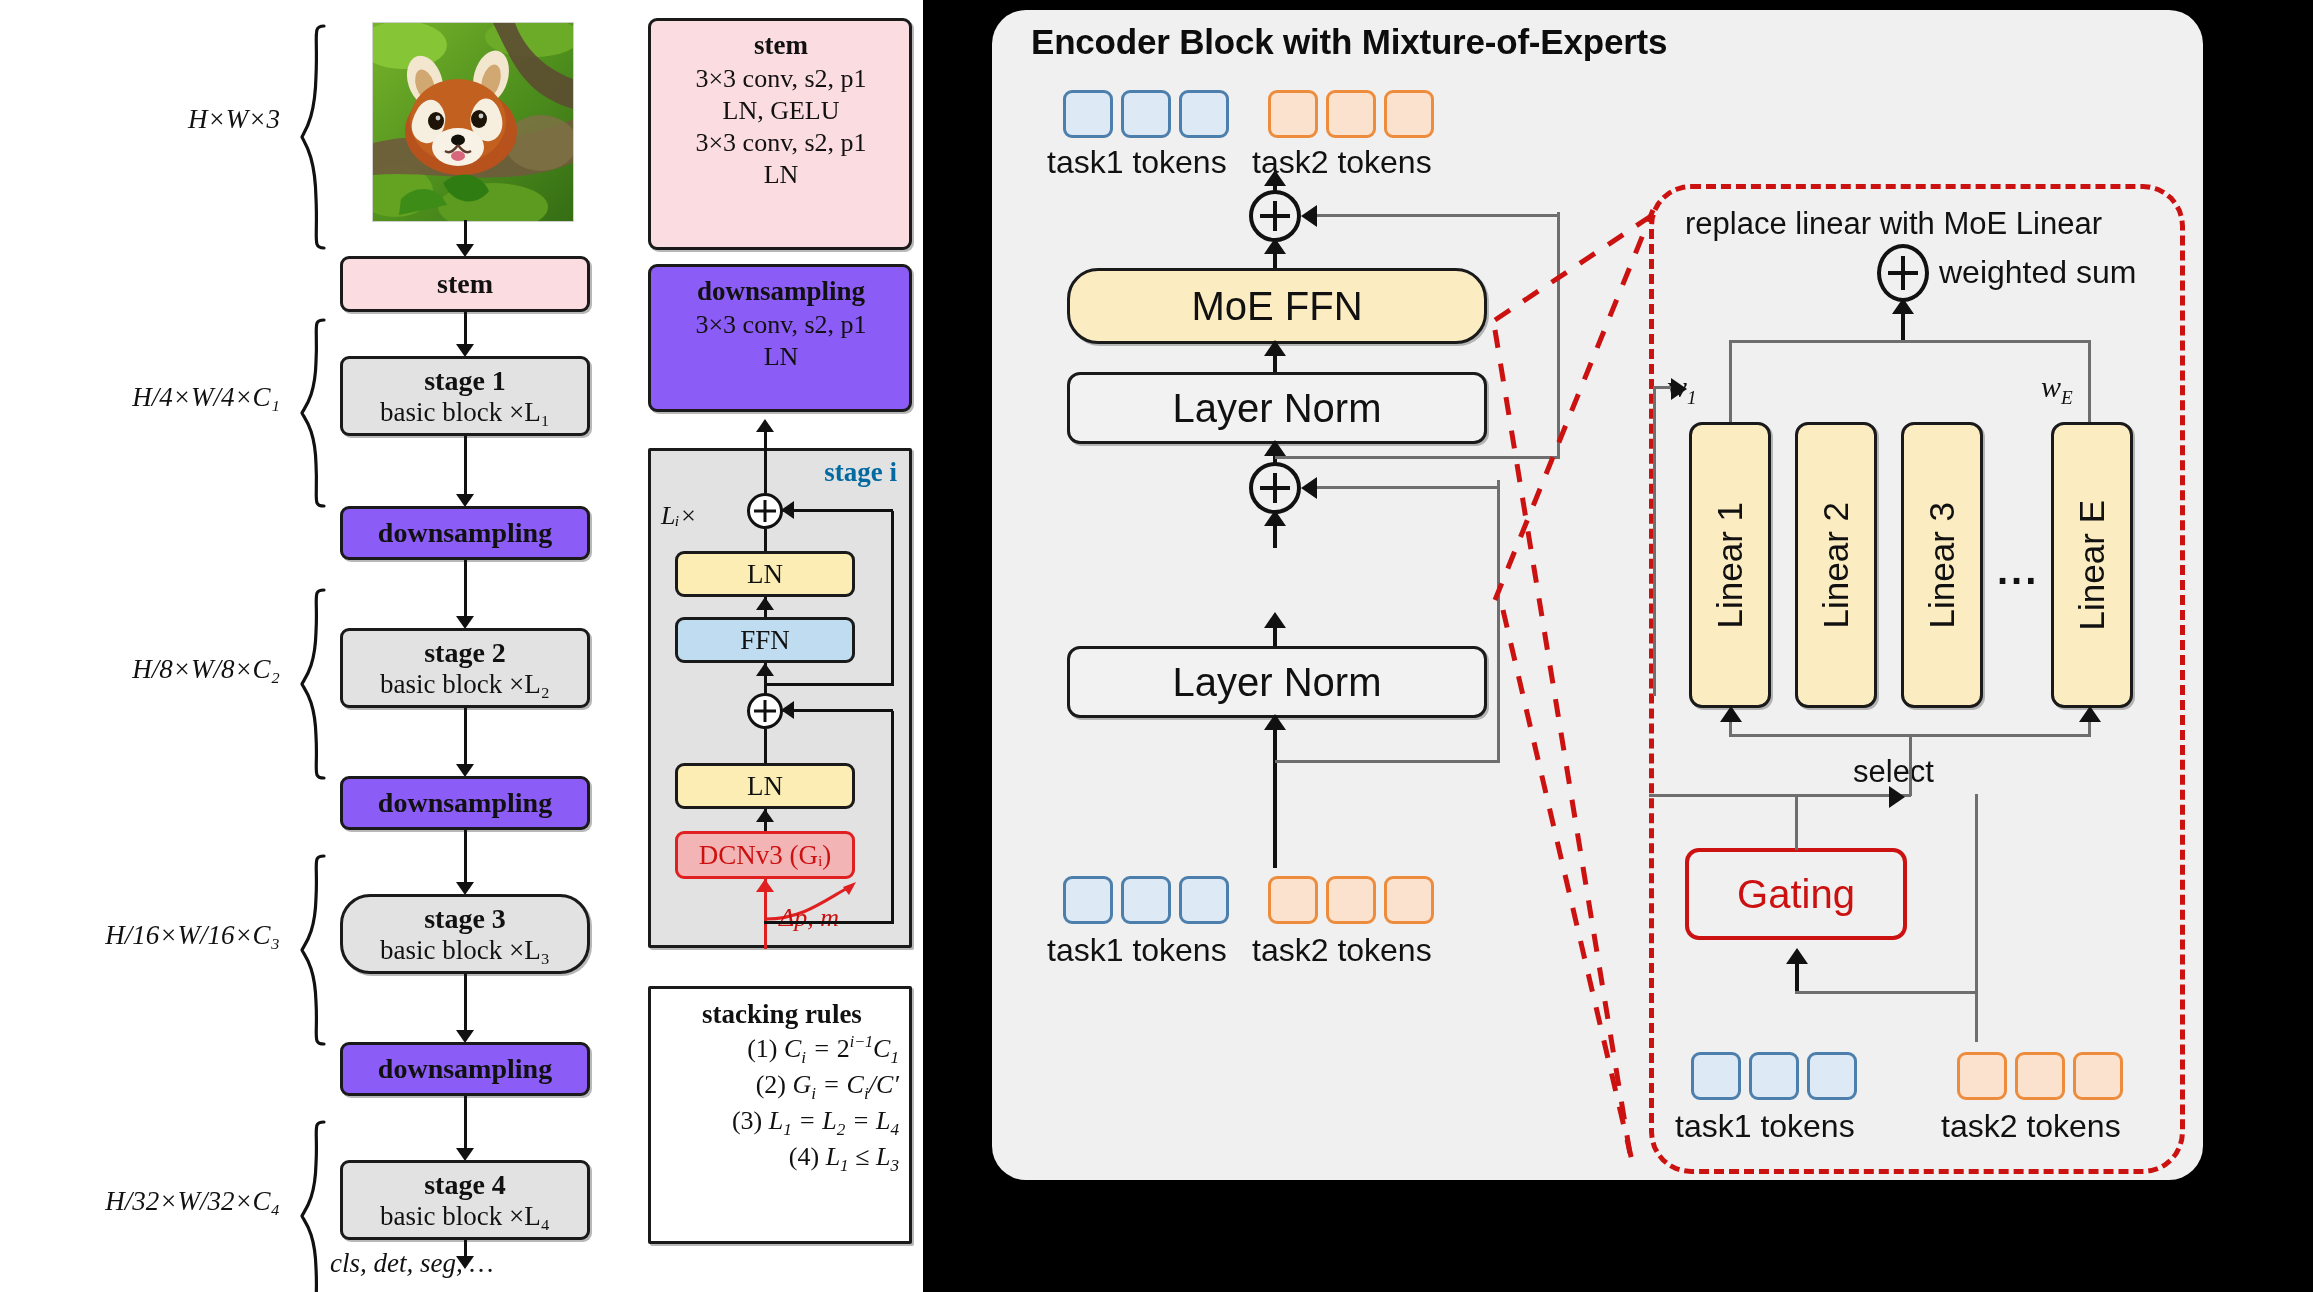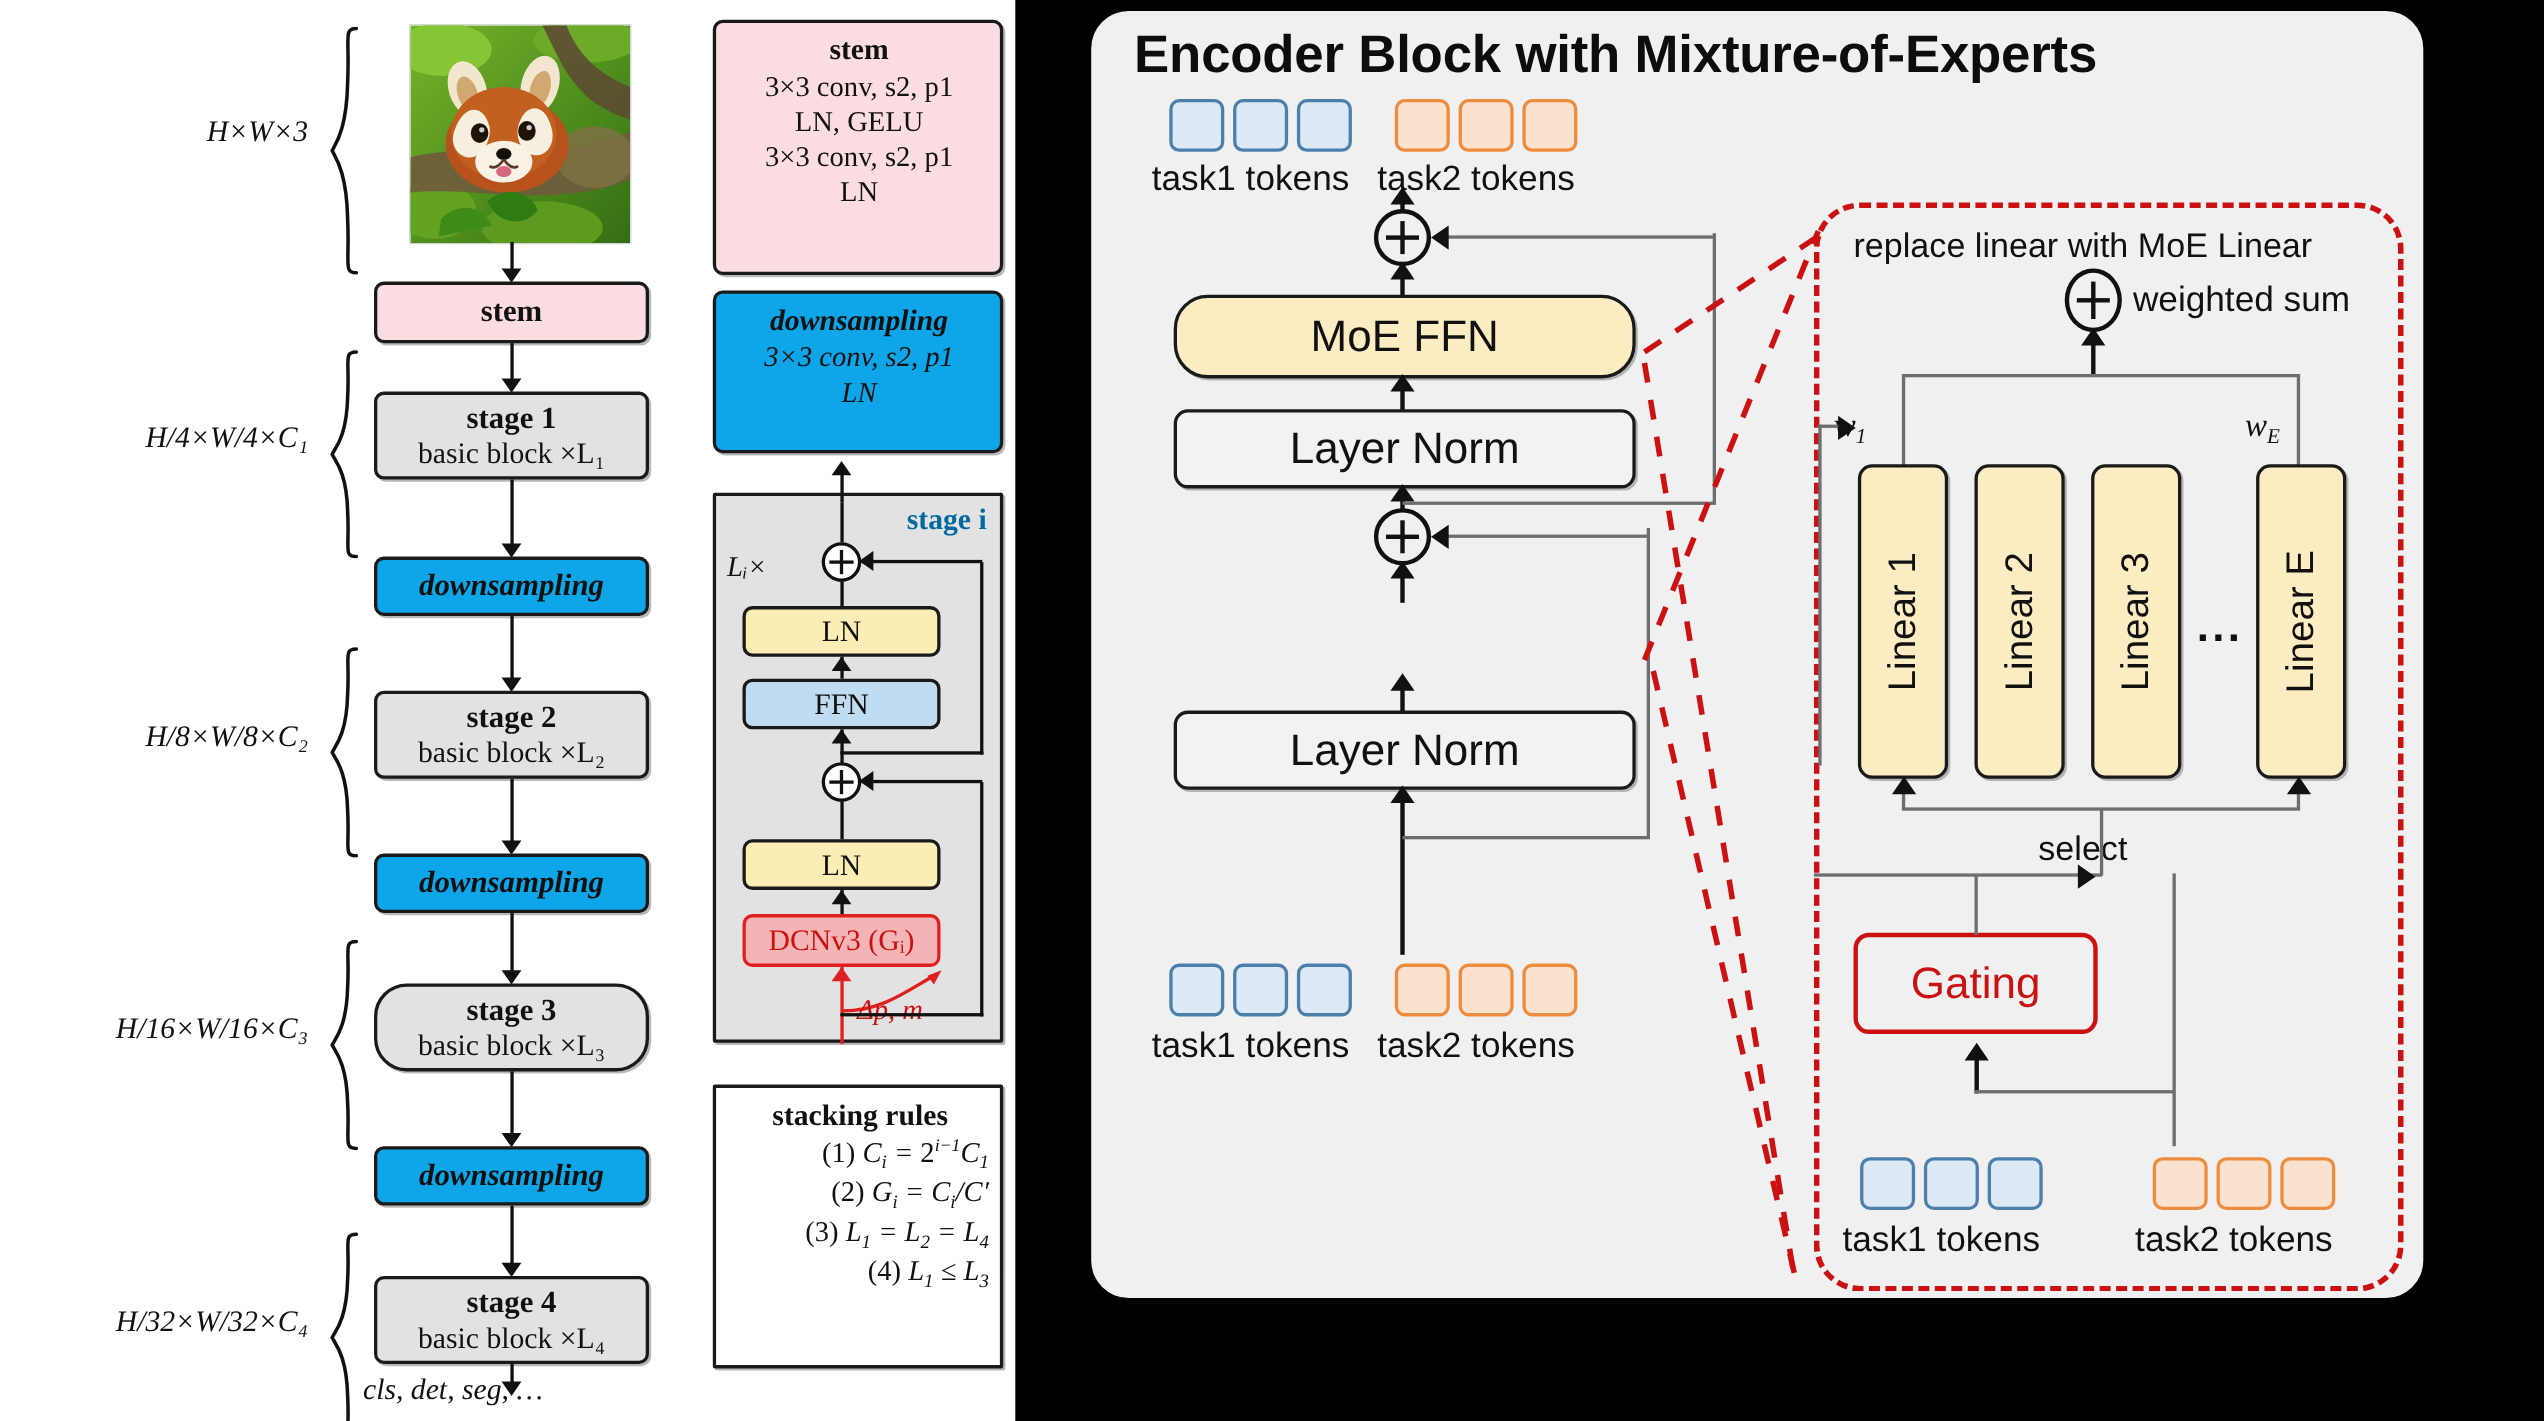--- a/index.html
+++ b/index.html
@@ -19,21 +19,21 @@
 
   
   .fbox{position:absolute;border:3px solid #1a1a1a;border-radius:9px;
         box-sizing:border-box;display:flex;flex-direction:column;
         align-items:center;justify-content:center;
         font-family:"Liberation Serif",serif;color:#111;
         box-shadow:2px 2px 0 rgba(0,0,0,.28);}
   .fbox .t1{font-weight:bold;font-size:28px;line-height:1.12;}
   .fbox .t2{font-size:27px;line-height:1.12;}
   .pinkbox{background:#fbdde1;}
-  .yellowbox{background:#0ea5e9;font-style:italic;}
+  .yellowbox{background:#8b5cf6;}
   .graybox{background:#e2e2e2;}
 
   
   .varrow{position:absolute;width:3px;background:#111;}
   .vhead{position:absolute;width:0;height:0;border-left:9px solid transparent;
          border-right:9px solid transparent;border-top:13px solid #111;}
   .vhead-up{position:absolute;width:0;height:0;border-left:9px solid transparent;
          border-right:9px solid transparent;border-bottom:13px solid #111;}
 
   .out-label{position:absolute;font-family:"Liberation Serif",serif;font-style:italic;
@@ -67,21 +67,21 @@
          background:#111;transform:translateX(-50%);}
   .oplus:after{content:"";position:absolute;top:50%;left:14%;height:3px;width:72%;
          background:#111;transform:translateY(-50%);}
   .thin-line{position:absolute;background:#111;}
   .red-line{position:absolute;background:#e02020;}
 
   
   #right-panel{position:absolute;left:923px;top:0;width:1390px;height:1292px;background:#000;}
   #gray-card{position:absolute;left:69px;top:10px;width:1211px;height:1170px;
              background:#f0f0f0;border-radius:34px;}
-  #rp-title{position:absolute;left:108px;top:22px;font-size:48px;font-weight:bold;color:#0d0d0d;
+  #rp-title{position:absolute;left:108px;top:22px;font-size:35px;font-weight:bold;color:#0d0d0d;
             letter-spacing:-.2px;white-space:nowrap;}
 
   .tokgrp{position:absolute;}
   .tok{position:absolute;width:50px;height:48px;border-radius:9px;box-sizing:border-box;border:3px solid;}
   .tok.blue{background:#dde9f5;border-color:#4c7fab;}
   .tok.orange{background:#fbe2cf;border-color:#ed8c3c;}
   .tok-label{position:absolute;font-size:32px;color:#111;white-space:nowrap;}
 
   .rbox{position:absolute;border:3px solid #1a1a1a;border-radius:13px;box-sizing:border-box;
         display:flex;align-items:center;justify-content:center;font-size:40px;color:#111;

